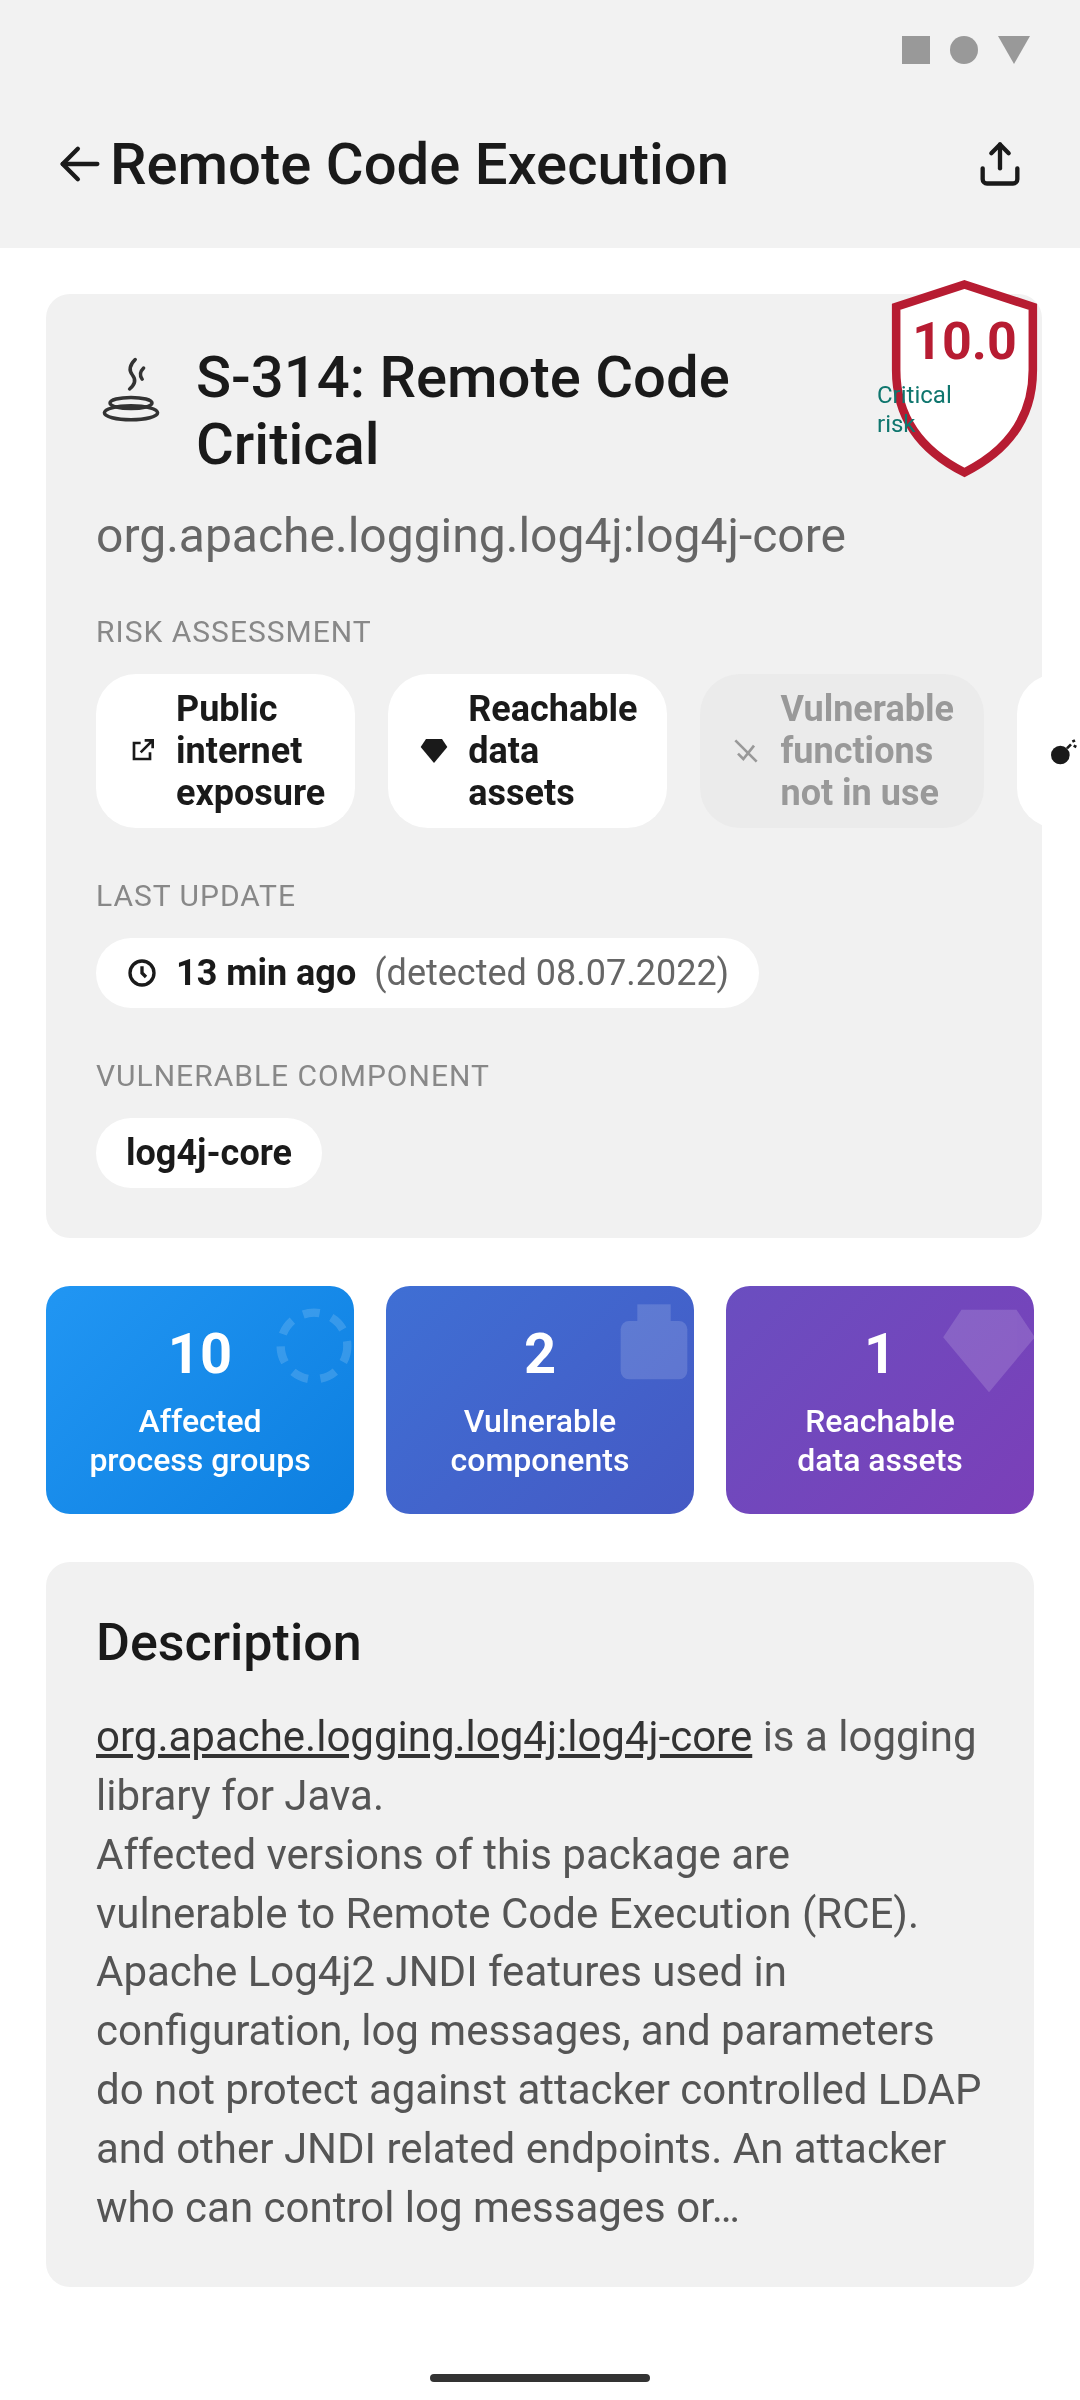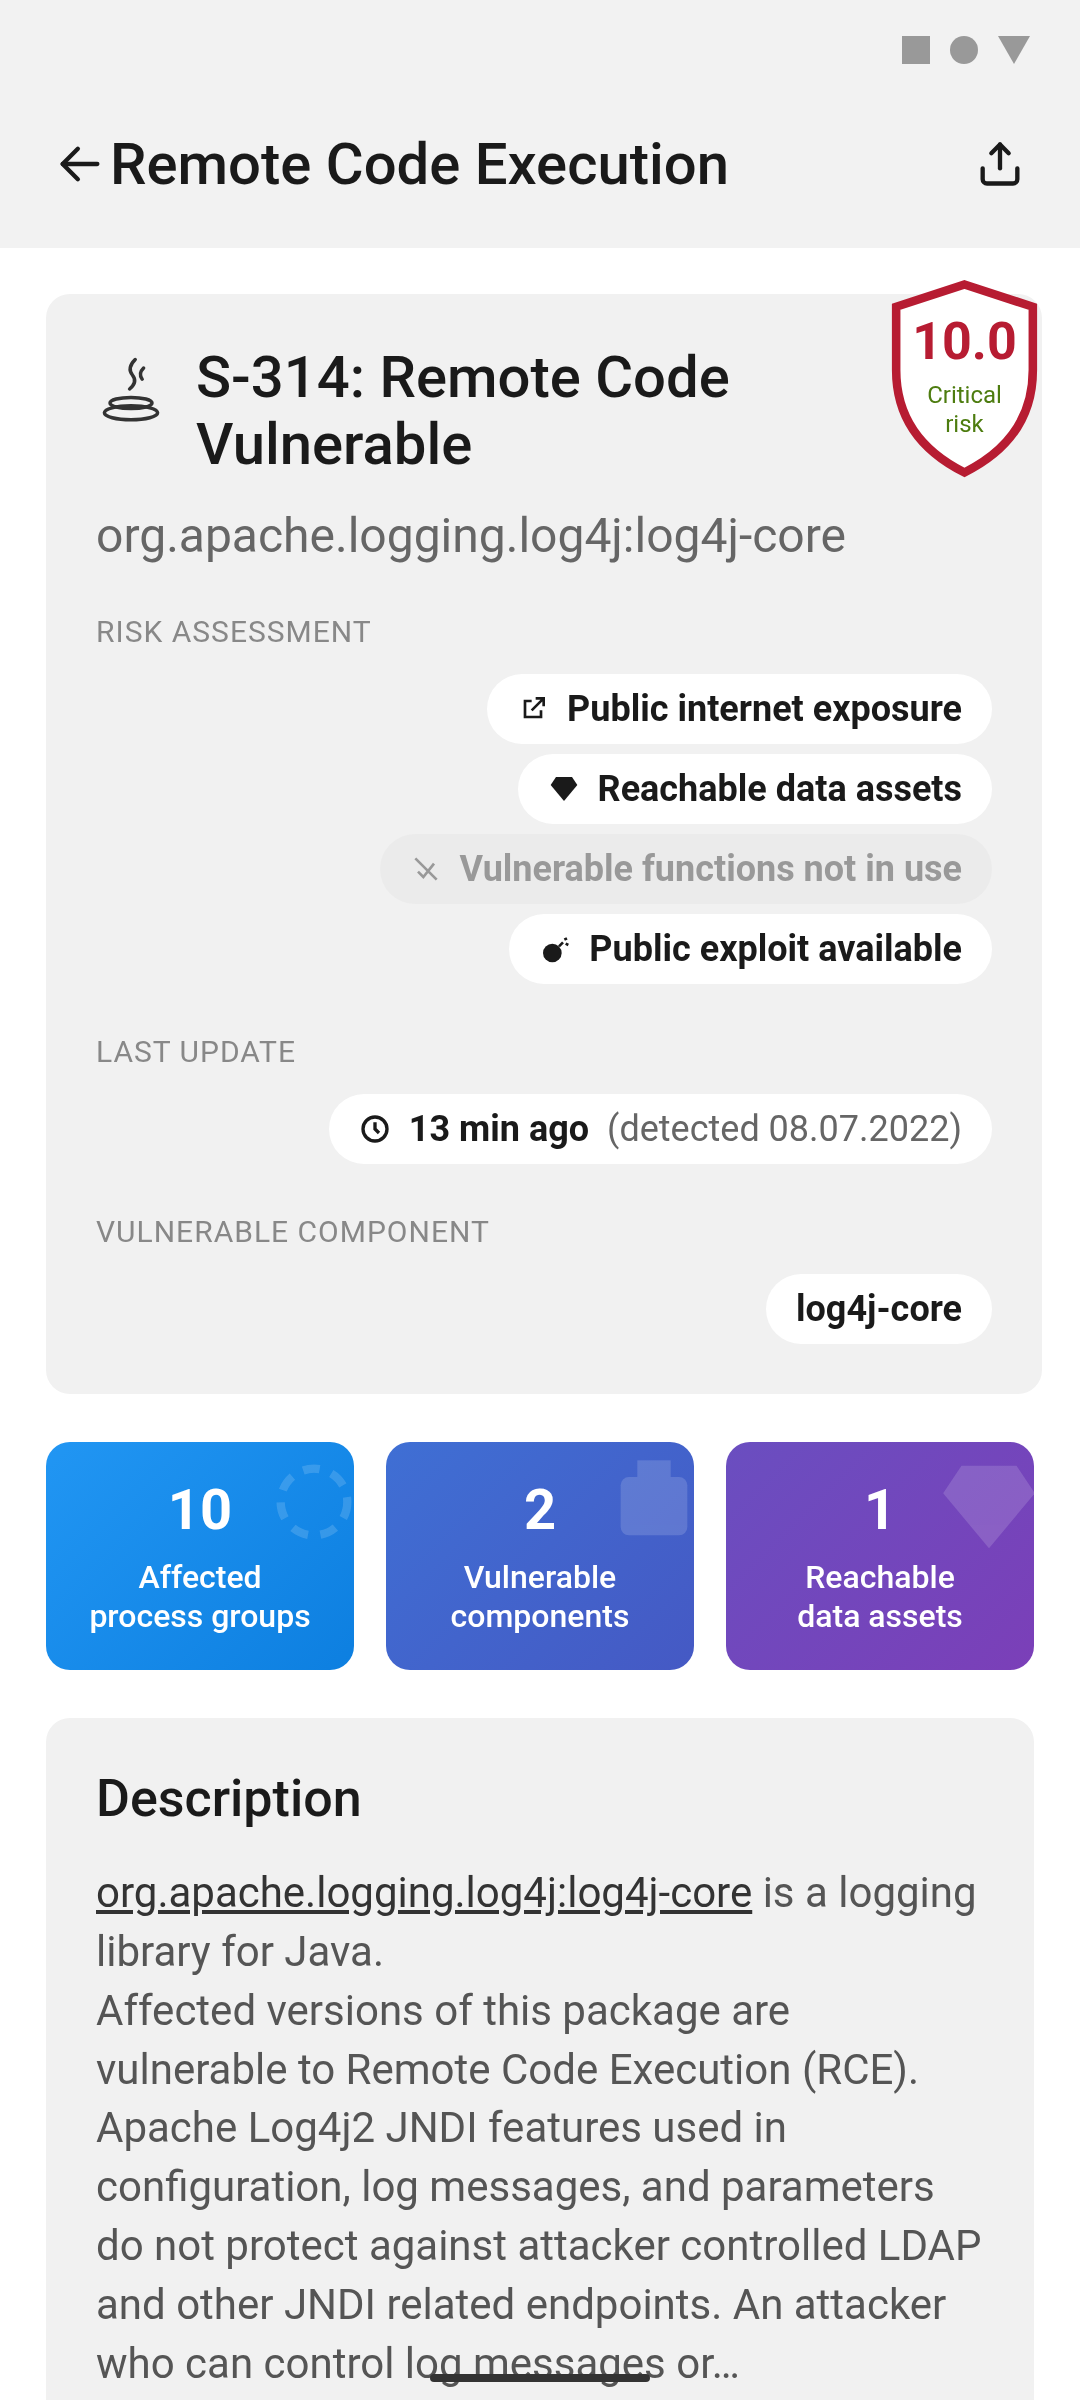--- a/index.html
+++ b/index.html
@@ -9,27 +9,27 @@
 .status-circle { width:28px; height:28px; border-radius:50%; background:#999; }
 .status-triangle { width:0; height:0; border-left:16px solid transparent; border-right:16px solid transparent; border-top:28px solid #999; }
 .header { background:#f2f2f2; display:flex; align-items:center; padding:30px 50px 50px 50px; }
 .back-btn { width:60px; height:60px; display:flex; align-items:center; justify-content:center; }
 .page-title { flex:1; font-size:58px; font-weight:500; color:#1a1a1a; }
 .share-btn { width:60px; height:60px; display:flex; align-items:center; justify-content:center; }
 .card { background:#f1f1f1; border-radius:24px; margin:46px 38px 0 46px; padding:50px; position:relative; }
 .shield-badge { position:absolute; top:-18px; right:-10px; width:175px; height:205px; }
 .shield-svg { width:100%; height:100%; }
 .shield-score { position:absolute; top:35px; left:0; right:0; text-align:center; font-size:52px; font-weight:700; color:#b71c32; }
-.shield-label { position:absolute; top:105px; left:0; right:0; text-align:center; font-size:24px; color:#4d7c0f; line-height:1.2; }
+.shield-label { position:absolute; top:105px; left:0; right:0; text-align:left; font-size:24px; color:#0f766e; line-height:1.2; }
 .vuln-header { display:flex; gap:30px; margin-bottom:30px; padding-right:120px; }
 .lang-icon { width:70px; height:70px; flex-shrink:0; margin-top:10px; }
 .vuln-title { font-size:58px; font-weight:500; color:#1a1a1a; line-height:1.15; }
 .package-name { font-size:48px; color:#666; margin-bottom:50px; margin-top:20px; }
 .section-label { font-size:30px; color:#888; letter-spacing:1px; margin-bottom:25px; }
-.chips-col { display:flex; flex-direction:column; gap:10px; margin-bottom:50px; align-items:flex-end; }
+.chips-col { display:flex; flex-direction:row; gap:33px; margin-bottom:50px; align-items:flex-start; }
 .chip { background:#fff; border-radius:40px; padding:14px 30px; display:inline-flex; align-items:center; gap:18px; }
 .chip-icon { width:32px; height:32px; flex-shrink:0; }
 .chip-text { font-size:36px; font-weight:700; color:#1a1a1a; }
 .chip-muted .chip-text { color:#999; }
 .chip-muted { background:#ebebeb; }
 .chip-secondary { font-size:36px; color:#666; font-weight:400; }
 .metrics-row { display:flex; gap:32px; margin:48px 46px 0 46px; }
 .metric-card { flex:1; border-radius:24px; padding:35px 35px; text-align:center; color:#fff; position:relative; overflow:hidden; }
 .metric-card:nth-child(1) { background:linear-gradient(135deg,#2196f3,#0d7fe0); }
 .metric-card:nth-child(2) { background:linear-gradient(135deg,#3f6fd4,#4559c4); }
@@ -81,21 +81,21 @@
     </div>
   </div>
 
   <div class="vuln-header">
     <svg class="lang-icon" viewBox="0 0 50 50" fill="none" stroke="#333" stroke-width="2.5" stroke-linecap="round">
         <path d="M28 4 Q22 10 26 15 Q30 20 24 25"></path>
         <path d="M34 10 Q30 14 33 18"></path>
         <ellipse cx="25" cy="35" rx="15" ry="4"></ellipse>
         <ellipse cx="25" cy="42" rx="19" ry="5"></ellipse>
       </svg>
-    <div class="vuln-title">S-314: Remote Code Vulnerable</div>
+    <div class="vuln-title">S-314: Remote Code Critical</div>
   </div>
   <div class="package-name">org.apache.logging.log4j:log4j-core</div>
 
   <div class="section-label">RISK ASSESSMENT</div>
   <div class="chips-col">
     <div class="chip">
       <svg class="chip-icon" viewBox="0 0 24 24" fill="#1a1a1a">
           <path d="M14 3h7v7h-2V6.4l-7.3 7.3-1.4-1.4L17.6 5H14V3z"></path>
           <path d="M5 5h6v2H7v10h10v-4h2v6H5V5z"></path>
         </svg>

